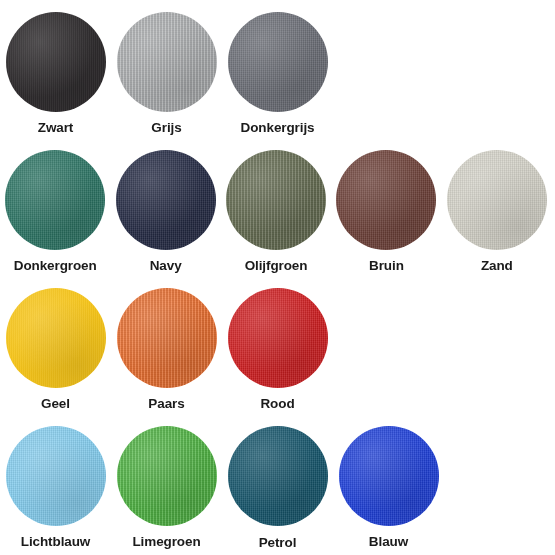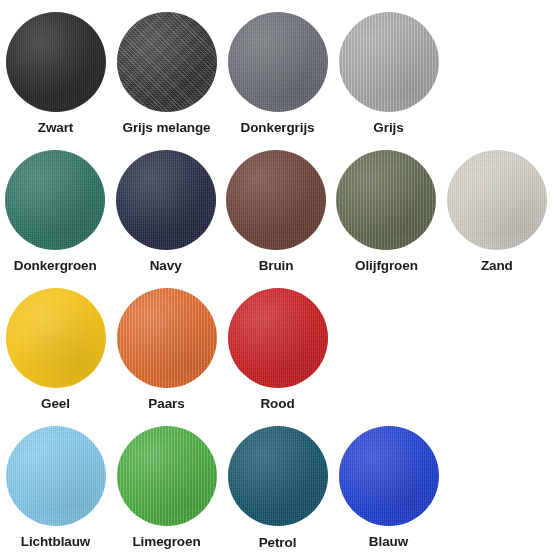--- a/index.html
+++ b/index.html
@@ -133,51 +133,47 @@
 <body>
 
 <div id="swatch-chart">
 
   <div class="swatch-row">
     <div class="swatch-cell">
       <div class="swatch-disc smooth" style="background-color: rgb(46, 43, 45);"></div>
       <div class="swatch-label">Zwart</div>
     </div>
     <div class="swatch-cell">
-      <div class="swatch-disc melange" style="background-color: rgb(59, 59, 60);"></div>
-      <div class="swatch-label">Grijs melange</div>
+      <div class="swatch-disc ribbed" style="background-color: rgb(179, 181, 183);"></div>
+      <div class="swatch-label">Grijs</div>
     </div>
     <div class="swatch-cell">
       <div class="swatch-disc" style="background-color: rgb(107, 110, 118);"></div>
       <div class="swatch-label">Donkergrijs</div>
     </div>
-    <div class="swatch-cell">
-      <div class="swatch-disc ribbed" style="background-color: rgb(179, 181, 183);"></div>
-      <div class="swatch-label">Grijs</div>
-    </div>
   </div>
 
   <div class="swatch-row">
     <div class="swatch-cell">
       <div class="swatch-disc" style="background-color: rgb(45, 117, 101);"></div>
       <div class="swatch-label">Donkergroen</div>
     </div>
     <div class="swatch-cell">
       <div class="swatch-disc" style="background-color: rgb(37, 43, 69);"></div>
       <div class="swatch-label">Navy</div>
     </div>
     <div class="swatch-cell">
+      <div class="swatch-disc ribbed" style="background-color: rgb(106, 114, 87);"></div>
+      <div class="swatch-label">Olijfgroen</div>
+    </div>
+    <div class="swatch-cell">
       <div class="swatch-disc" style="background-color: rgb(110, 65, 57);"></div>
       <div class="swatch-label">Bruin</div>
     </div>
     <div class="swatch-cell">
-      <div class="swatch-disc ribbed" style="background-color: rgb(106, 114, 87);"></div>
-      <div class="swatch-label">Olijfgroen</div>
-    </div>
-    <div class="swatch-cell">
       <div class="swatch-disc" style="background-color: rgb(212, 210, 200);"></div>
       <div class="swatch-label">Zand</div>
     </div>
   </div>
 
   <div class="swatch-row">
     <div class="swatch-cell">
       <div class="swatch-disc smooth" style="background-color: rgb(245, 196, 26);"></div>
       <div class="swatch-label">Geel</div>
     </div>

